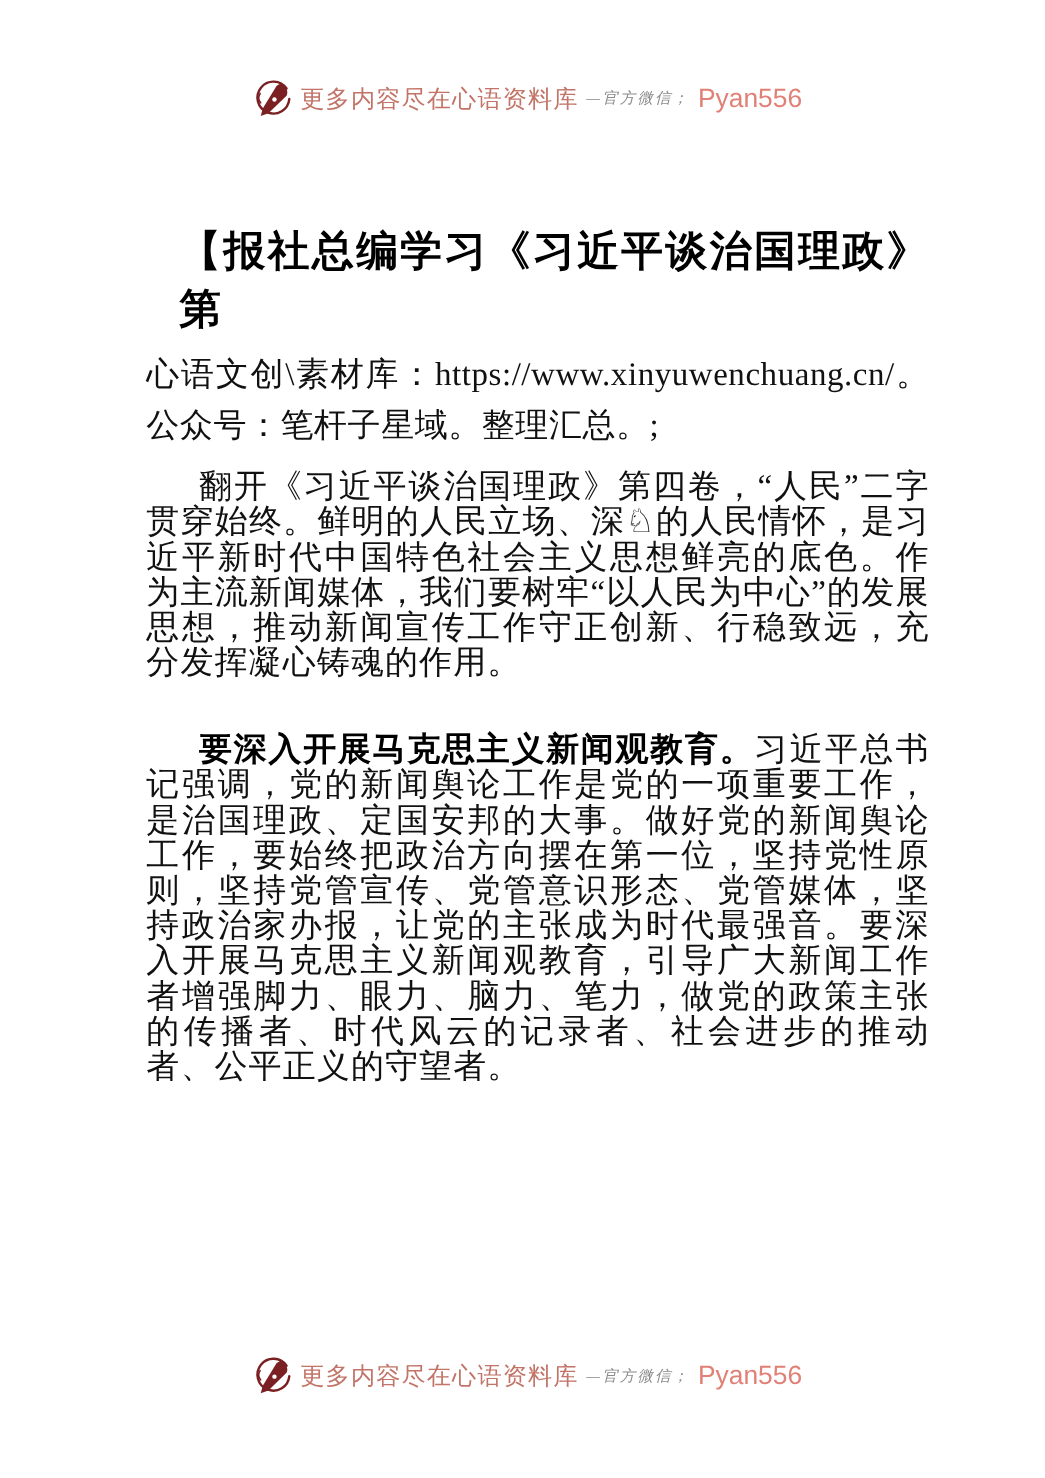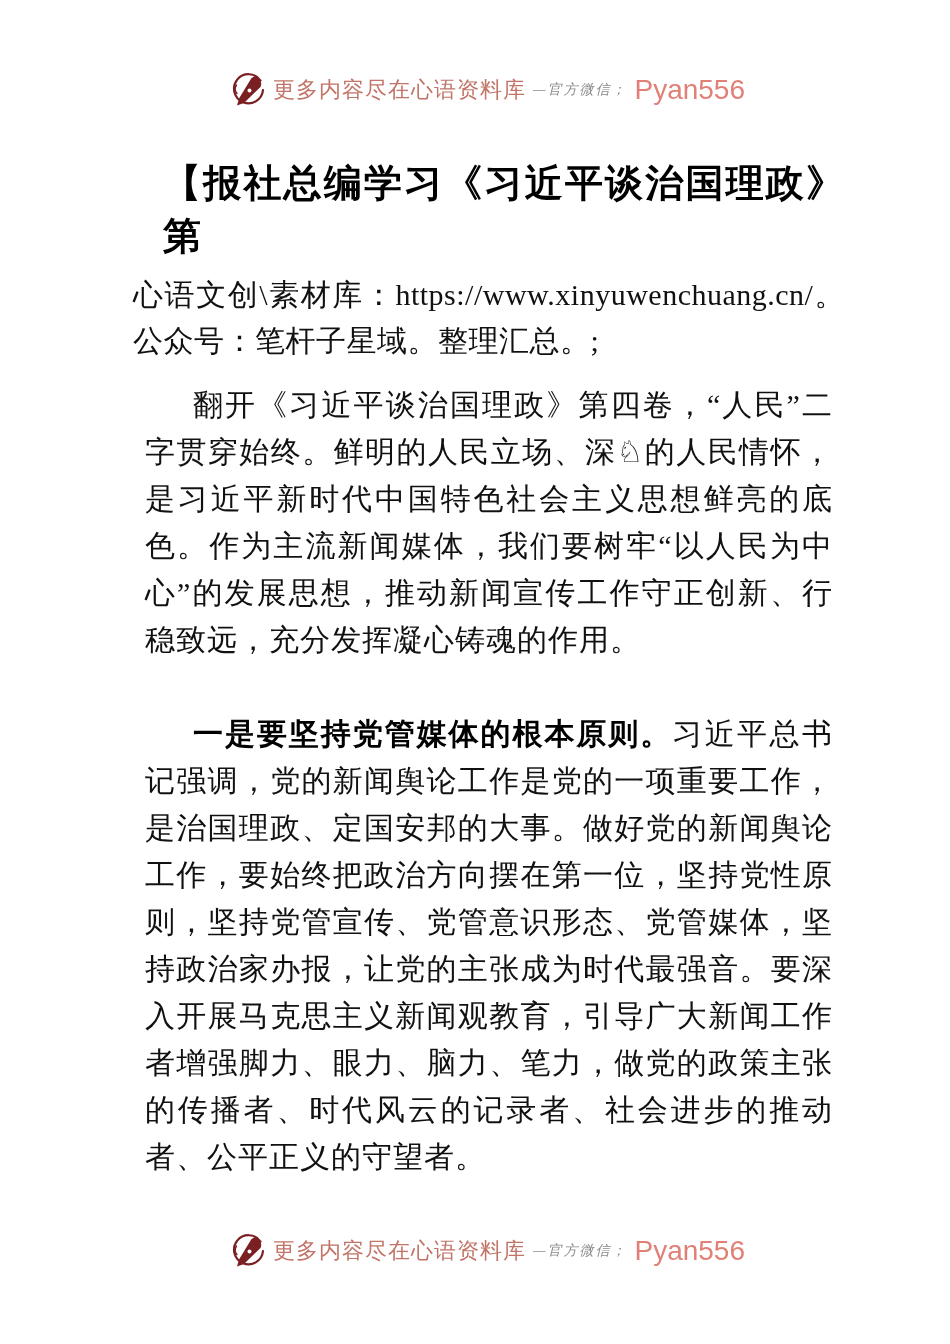--- a/index.html
+++ b/index.html
@@ -27,52 +27,52 @@
     font-size:22px; letter-spacing:1px;
     font-family:"Liberation Serif", serif; font-weight:normal;
   }
   .wm-dash {
     color:var(--wm-dash,#8b8b8b);
     font-size:14px; font-style:italic; letter-spacing:2px;
     font-family:"Liberation Serif", serif;
   }
   .wm-id {
     color:var(--wm-id,#e08076);
-    font-size:28px;
+    font-size:24px;
     font-family:"Liberation Sans", sans-serif;
   }
 
   
   .doc {
     position:absolute; left:133px; top:157px; width:712px;
   }
   h1.title {
     margin:0; padding:0;
     font-family:"Liberation Sans", sans-serif;
     font-weight:bold; color:#000;
     font-size:38px; line-height:53px;
     letter-spacing:1px;
   }
-  .title-line { display:block; text-align:justify; text-align-last:justify; }
+  .title-line { display:block; text-align:justify; text-align-last:justify;margin-top:46px; }
   .title-line.l1 { padding-left:30px; }
 
   .source {
     margin:9px 0 0 0;
     font-size:30px; line-height:46px;
     font-family:"Liberation Serif", serif;
     color:#111;
     text-align:justify;
     word-break:break-all;
     letter-spacing:0.5px;
   }
 
   .body-text { margin-top:17px; }
   .para {
-    margin:12px;
-    font-size:30px; line-height:47px;
+    margin:0;
+    font-size:30px; line-height:32px;
     font-family:"Liberation Serif", serif;
     color:#111;
     text-align:justify;
     text-indent:48px;
     letter-spacing:1px;
   }
   .para + .para { margin-top:47px; }
   .para .lead {
     font-family:"Liberation Sans", sans-serif;
     font-weight:bold; color:#000;
@@ -98,21 +98,21 @@
 
   <main class="doc">
     <h1 class="title">
       <span class="title-line l1">【报社总编学习《习近平谈治国理政》第</span>
     </h1>
 
     <p class="source">心语文创\素材库：https://www.xinyuwenchuang.cn/。公众号：笔杆子星域。整理汇总。;</p>
 
     <div class="body-text">
       <p class="para"><span>翻开《习近平谈治国理政》第四卷，“人民”二字贯穿始终。鲜明的人民立场、深♘的人民情怀，是习近平新时代中国特色社会主义思想鲜亮的底色。作为主流新闻媒体，我们要树牢“以人民为中心”的发展思想，推动新闻宣传工作守正创新、行稳致远，充分发挥凝心铸魂的作用。</span></p>
-      <p class="para"><span class="lead">一是要坚持党管媒体的根本原则。</span><span>习近平总书记强调，党的新闻舆论工作是党的一项重要工作，是治国理政、定国安邦的大事。做好党的新闻舆论工作，要始终把政治方向摆在第一位，坚持党性原则，坚持党管宣传、党管意识形态、党管媒体，坚持政治家办报，让党的主张成为时代最强音。要深入开展马克思主义新闻观教育，引导广大新闻工作者增强脚力、眼力、脑力、笔力，做党的政策主张的传播者、时代风云的记录者、社会进步的推动者、公平正义的守望者。</span></p>
+      <p class="para"><span class="lead">要深入开展马克思主义新闻观教育。</span><span>习近平总书记强调，党的新闻舆论工作是党的一项重要工作，是治国理政、定国安邦的大事。做好党的新闻舆论工作，要始终把政治方向摆在第一位，坚持党性原则，坚持党管宣传、党管意识形态、党管媒体，坚持政治家办报，让党的主张成为时代最强音。要深入开展马克思主义新闻观教育，引导广大新闻工作者增强脚力、眼力、脑力、笔力，做党的政策主张的传播者、时代风云的记录者、社会进步的推动者、公平正义的守望者。</span></p>
     </div>
   </main>
 
   <footer class="watermark bottom">
     <svg class="wm-logo" viewBox="0 0 36 36" aria-hidden="true">
       <path d="M30.5 8.5 A14.5 14.5 0 1 0 33 18" fill="none" stroke="currentColor" stroke-width="2.2" stroke-linecap="round"></path>
       <path d="M6.5 13 q-3 4.5 0.5 8.5" fill="none" stroke="currentColor" stroke-width="1.4" stroke-linecap="round"></path>
       <path d="M25 4 C30 6 32.5 11 30.5 15 L14 31 L7 33.5 L9 26.5 L21.5 6 Z" fill="currentColor"></path>
       <circle cx="19.5" cy="18.5" r="2" fill="#ffffff"></circle>
     </svg>

